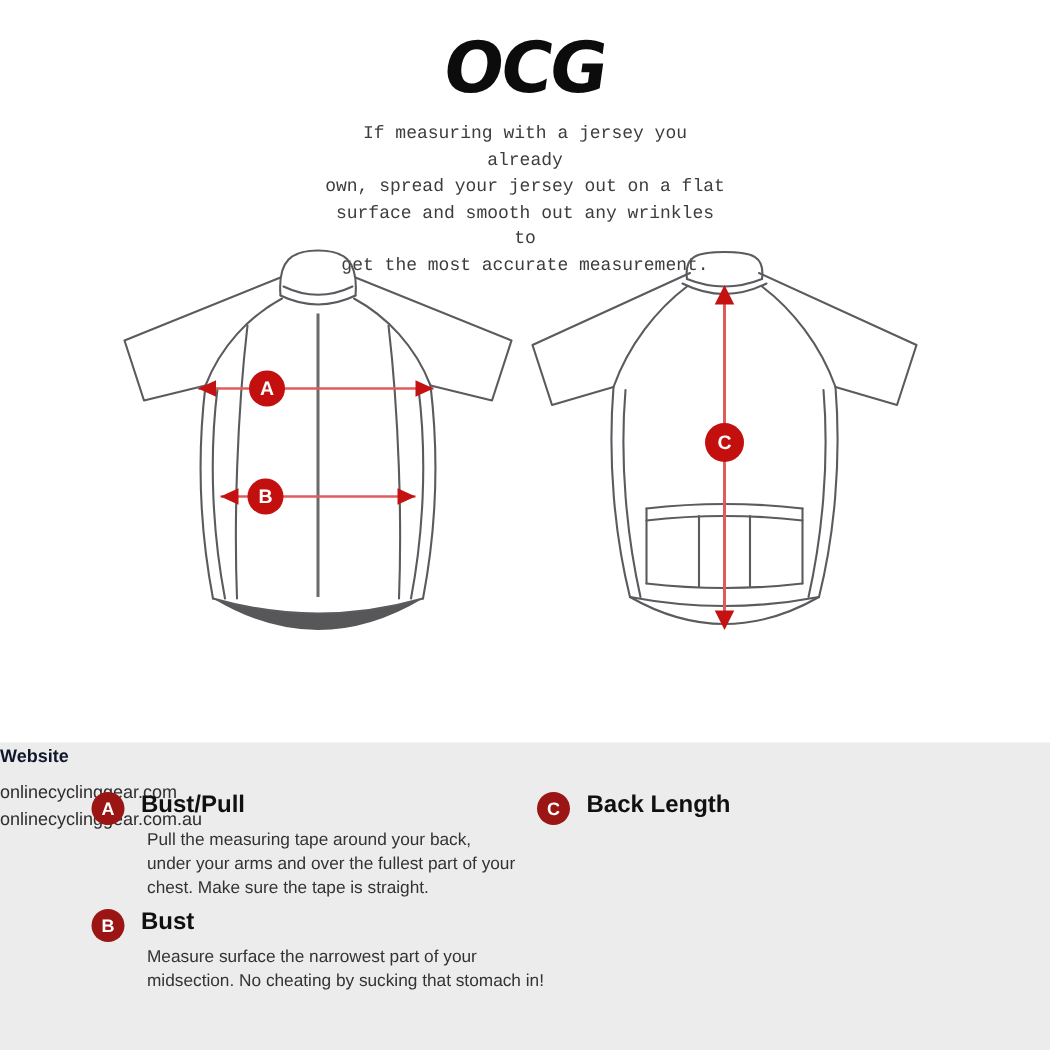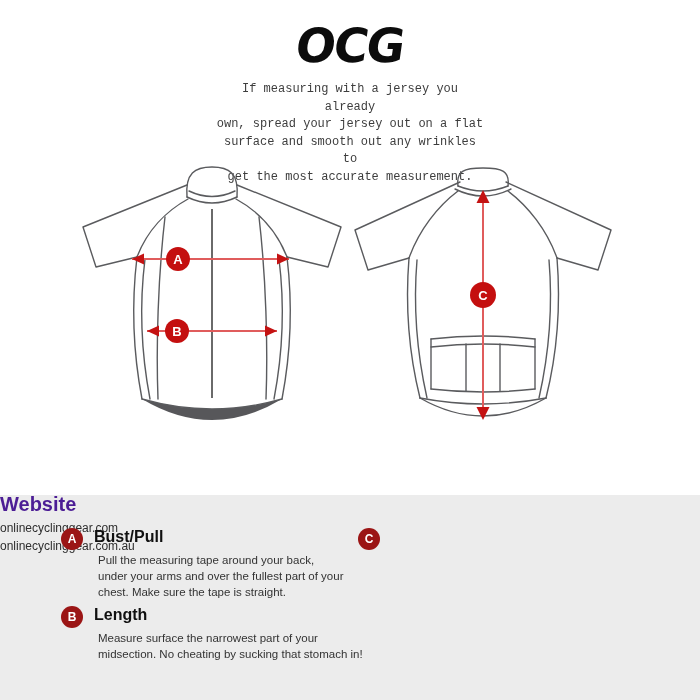--- a/index.html
+++ b/index.html
@@ -26,21 +26,21 @@
   .li .badge{position:absolute;left:0;top:1px;width:22px;height:22px;border-radius:50%;
              background:#9b1515;color:#fff;font-weight:bold;font-size:12px;
              display:flex;align-items:center;justify-content:center;}
   .li .content{margin-left:33px;}
   .li h3{margin:0 0 6px 0;font-size:16px;font-weight:bold;color:#101010;line-height:19px;}
   .li p{margin:4px;font-size:11.5px;line-height:16px;color:#333333;white-space:pre-line;}
   .item-a{left:61px;top:32px;width:300px;}
   .item-b{left:61px;top:110px;width:310px;}
   .item-c{left:358px;top:32px;width:310px;}
   .website{left:391px;top:110px;width:300px;}
-  .website h3{margin:0 0 6px 0;font-size:20px;font-weight:bold;color:#4c1d95;line-height:19px;}
+  .website h3{margin:0 0 6px 0;font-size:12px;font-weight:bold;color:#0f172a;line-height:19px;}
   .website .url{font-size:12px;line-height:17.5px;color:#2e2e2e;}
 </style>
 </head>
 <body>
 
 <div class="page">
 
   <div class="logo-wrap">
     <span class="logo">OCG</span>
   </div>
@@ -145,31 +145,32 @@
 under your arms and over the fullest part of your
 chest. Make sure the tape is straight.</p>
       </div>
     </div>
 
     <div class="li item-b">
       <span class="badge">
         <span>B</span>
       </span>
       <div class="content">
-        <h3>Length</h3>
+        <h3>Bust</h3>
         <p>Measure  surface the narrowest part of your
 midsection. No cheating by sucking that stomach in!</p>
       </div>
     </div>
 
     <div class="li item-c">
       <span class="badge">
         <span>C</span>
       </span>
       <div class="content">
+        <h3>Back Length</h3>
       </div>
     </div>
 
     <div class="website">
       <h3>Website</h3>
       <div class="url">onlinecyclinggear.com</div>
       <div class="url">onlinecyclinggear.com.au</div>
     </div>
 
   </div>

